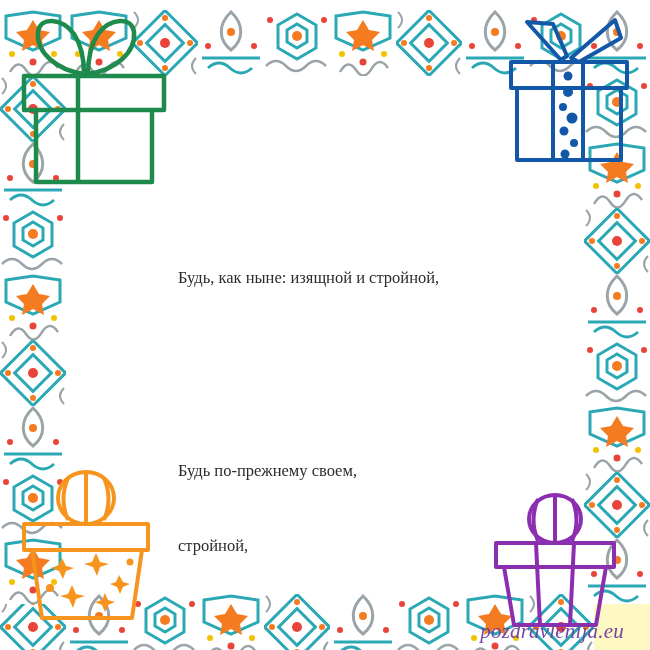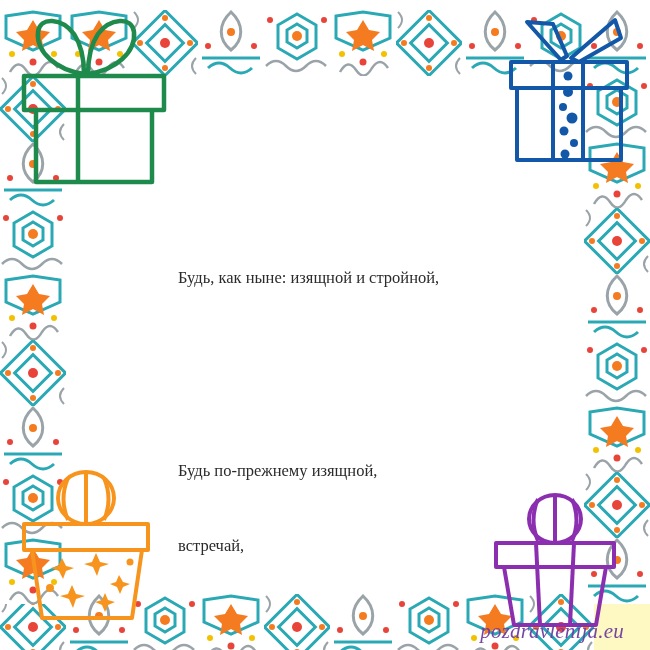--- a/index.html
+++ b/index.html
@@ -841,22 +841,22 @@
         <path d="M94 50 L90 132"></path>
       </g>
     </svg>
   </div>
 
   <div class="verse">
     <p class="stanza">
       <span class="line">Будь, как ныне: изящной и стройной,</span>
     </p>
     <p class="stanza">
-      <span class="line">Будь по-прежнему изящной,</span>
-      <span class="line">встречай,</span>
+      <span class="line">Будь по-прежнему своем,</span>
+      <span class="line">стройной,</span>
       
     </p>
     
   </div>
 
   <div class="watermark">pozdravlenija.eu</div>
 
 </div>
 
 </body></html>

